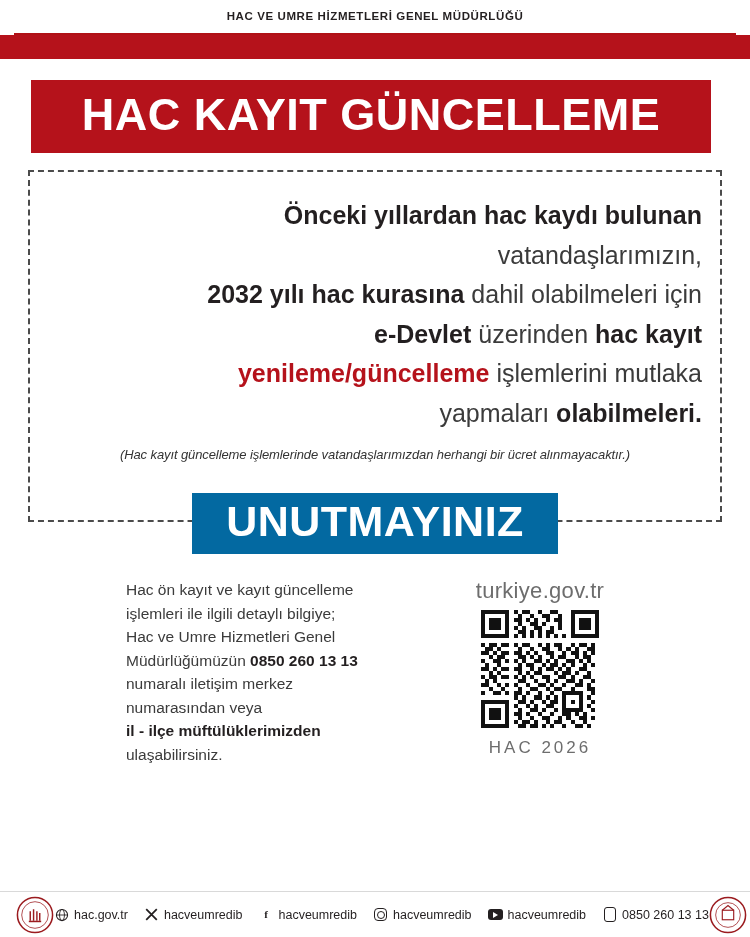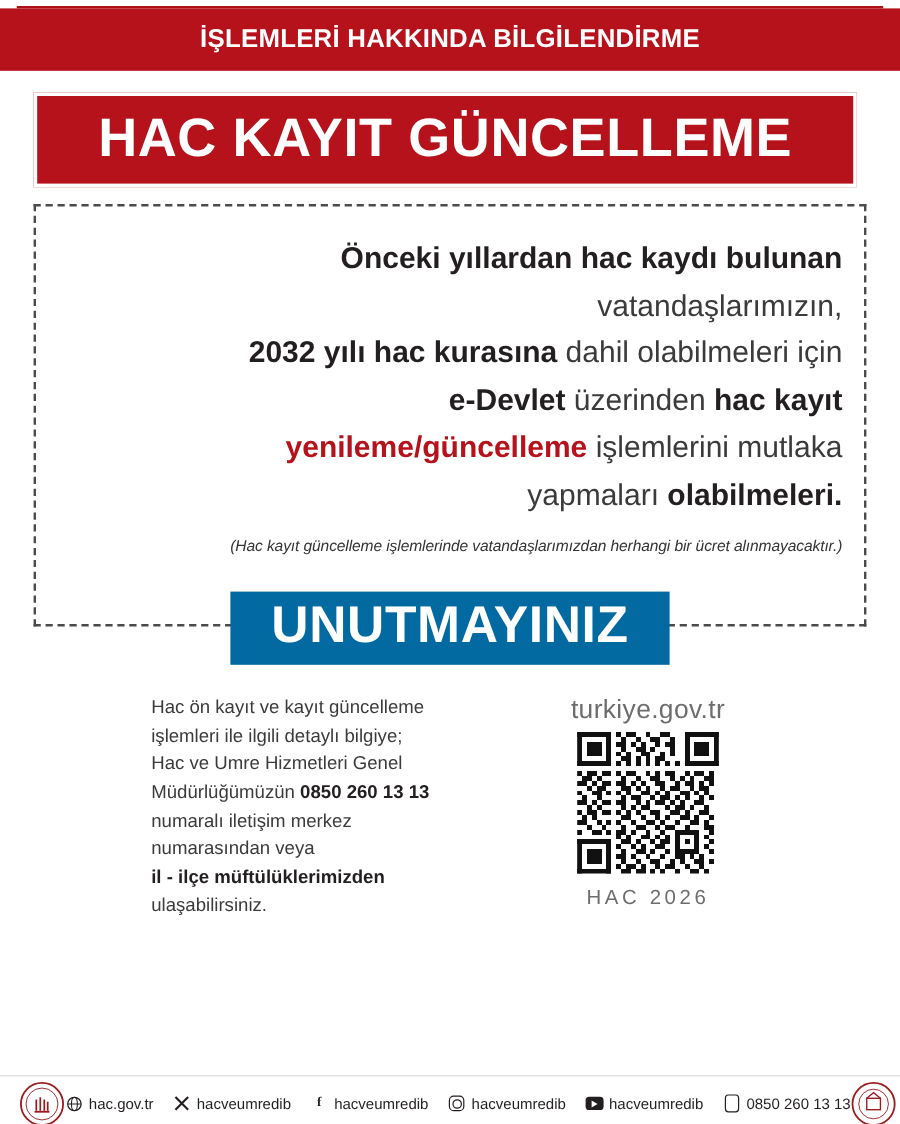--- a/index.html
+++ b/index.html
@@ -96,21 +96,21 @@
   .body-text .b {
     font-weight: bold;
     color: #231f20;
   }
   .body-text .red {
     color: #b5121b;
     font-weight: bold;
   }
   .note {
     margin-top: 14px;
-    text-align: right;
+    text-align: center;
     font-size: 13px;
     font-style: italic;
     color: #333333;
     letter-spacing: -0.1px;
   }
 
   
   .unut-wrap {
     position: absolute;
     left: 0;
@@ -255,24 +255,26 @@
     font-weight: bold;
     font-family: "Liberation Serif", serif;
     font-size: 14px;
   }
 </style>
 </head>
 <body>
 
 <div class="poster">
 
+  <div class="top-header">
+    <div class="org">HAC VE UMRE HİZMETLERİ GENEL MÜDÜRLÜĞÜ</div>
+  </div>
   <div class="rule"></div>
 
   <div class="red-banner">
-    <div class="line">İŞLEMLERİ HAKKINDA BİLGİLENDİRME</div>
   </div>
 
   <div class="title-wrap">
     <div class="title-box">
       <div class="title">HAC KAYIT GÜNCELLEME</div>
     </div>
   </div>
 
   <div class="body-wrap">
     <div class="dashed-box">

